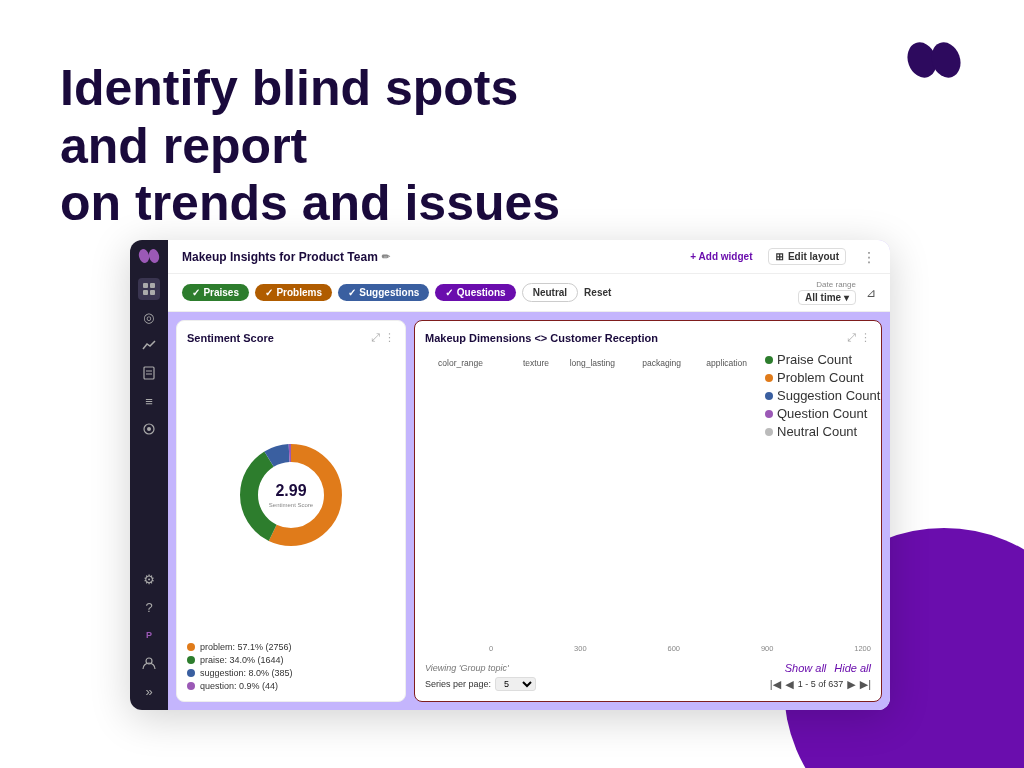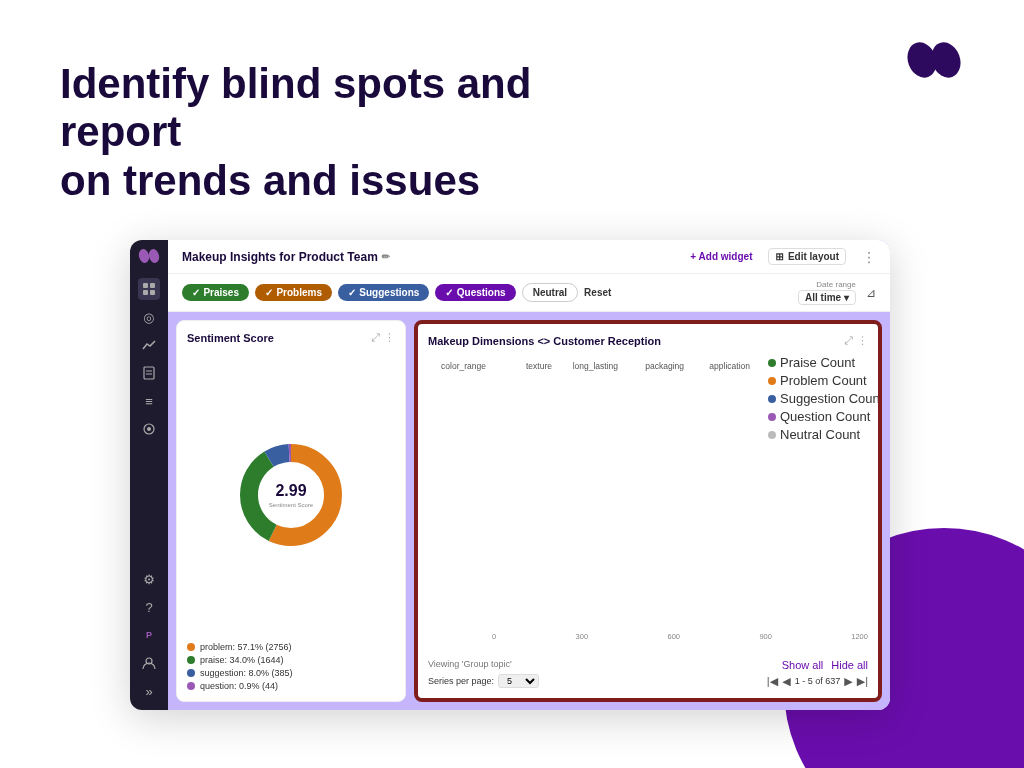--- a/index.html
+++ b/index.html
@@ -13,21 +13,21 @@
     }
 
     
     .hero-text {
       position: absolute;
       top: 60px;
       left: 60px;
       z-index: 2;
     }
     .hero-text h1 {
-      font-size: 42px;
+      font-size: 50px;
       font-weight: 900;
       color: #1a0a3c;
       line-height: 1.15;
       max-width: 560px;
     }
 
     
     .logo-top-right {
       position: absolute;
       top: 40px;
@@ -294,21 +294,21 @@
       width: 8px;
       height: 8px;
       border-radius: 50%;
       flex-shrink: 0;
     }
 
     
     .panel-bar {
       background: #fff;
       border-radius: 8px;
-      border: 4px solid #7f1d1d;
+      border: 1px solid #7f1d1d;
       flex: 1;
       display: flex;
       flex-direction: column;
       padding: 10px;
       overflow: hidden;
     }
 
     .bar-row {
       display: flex;
       align-items: center;
@@ -675,21 +675,21 @@
         <div class="x-axis">
           <div class="x-axis-labels">
             <span>0</span>
             <span>300</span>
             <span>600</span>
             <span>900</span>
             <span>1200</span>
           </div>
         </div>
 
-        <div style="display:flex; align-items:flex-start; justify-content:space-between; margin-top:18px;">
+        <div style="display:flex; align-items:center; justify-content:space-between; margin-top:9px;font-style:italic;">
           <span class="viewing-label">Viewing 'Group topic'</span>
           <div class="show-hide-links">
             <a class="show-all-link">Show all</a>
             <a class="hide-all-link">Hide all</a>
           </div>
         </div>
         <div style="display:flex; align-items:center; justify-content:space-between; margin-top:3px;">
           <div class="series-per-page">
             <span>Series per page:</span>
             <select class="series-select">

